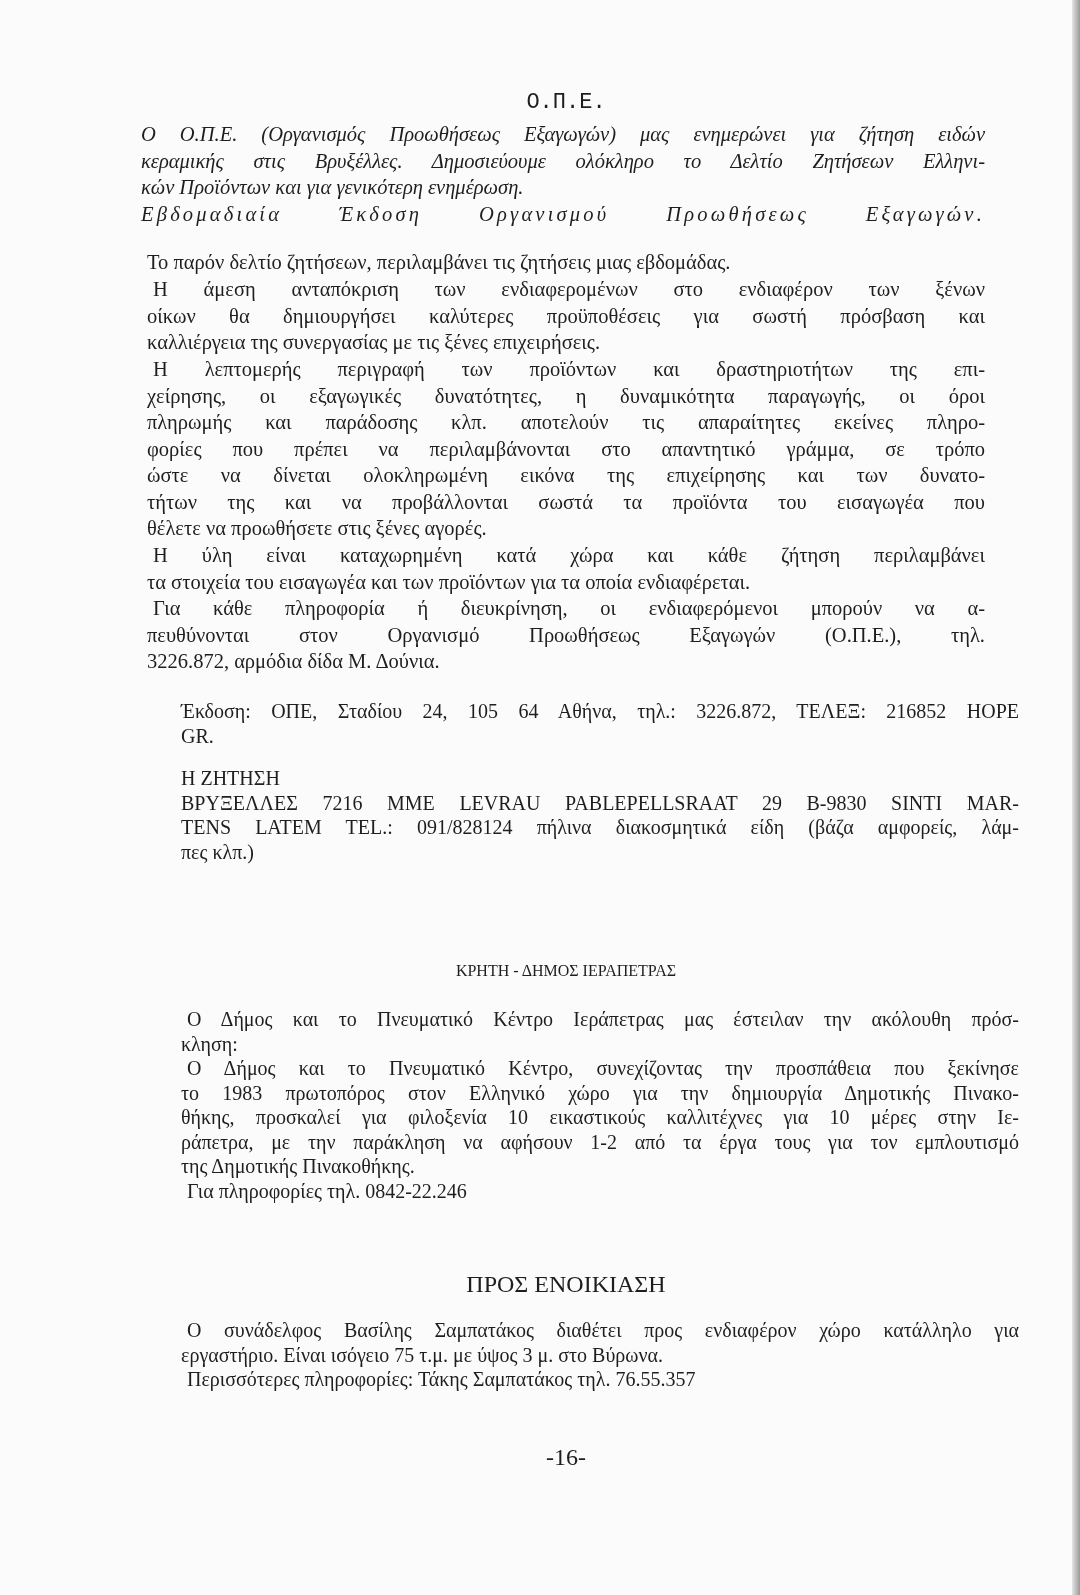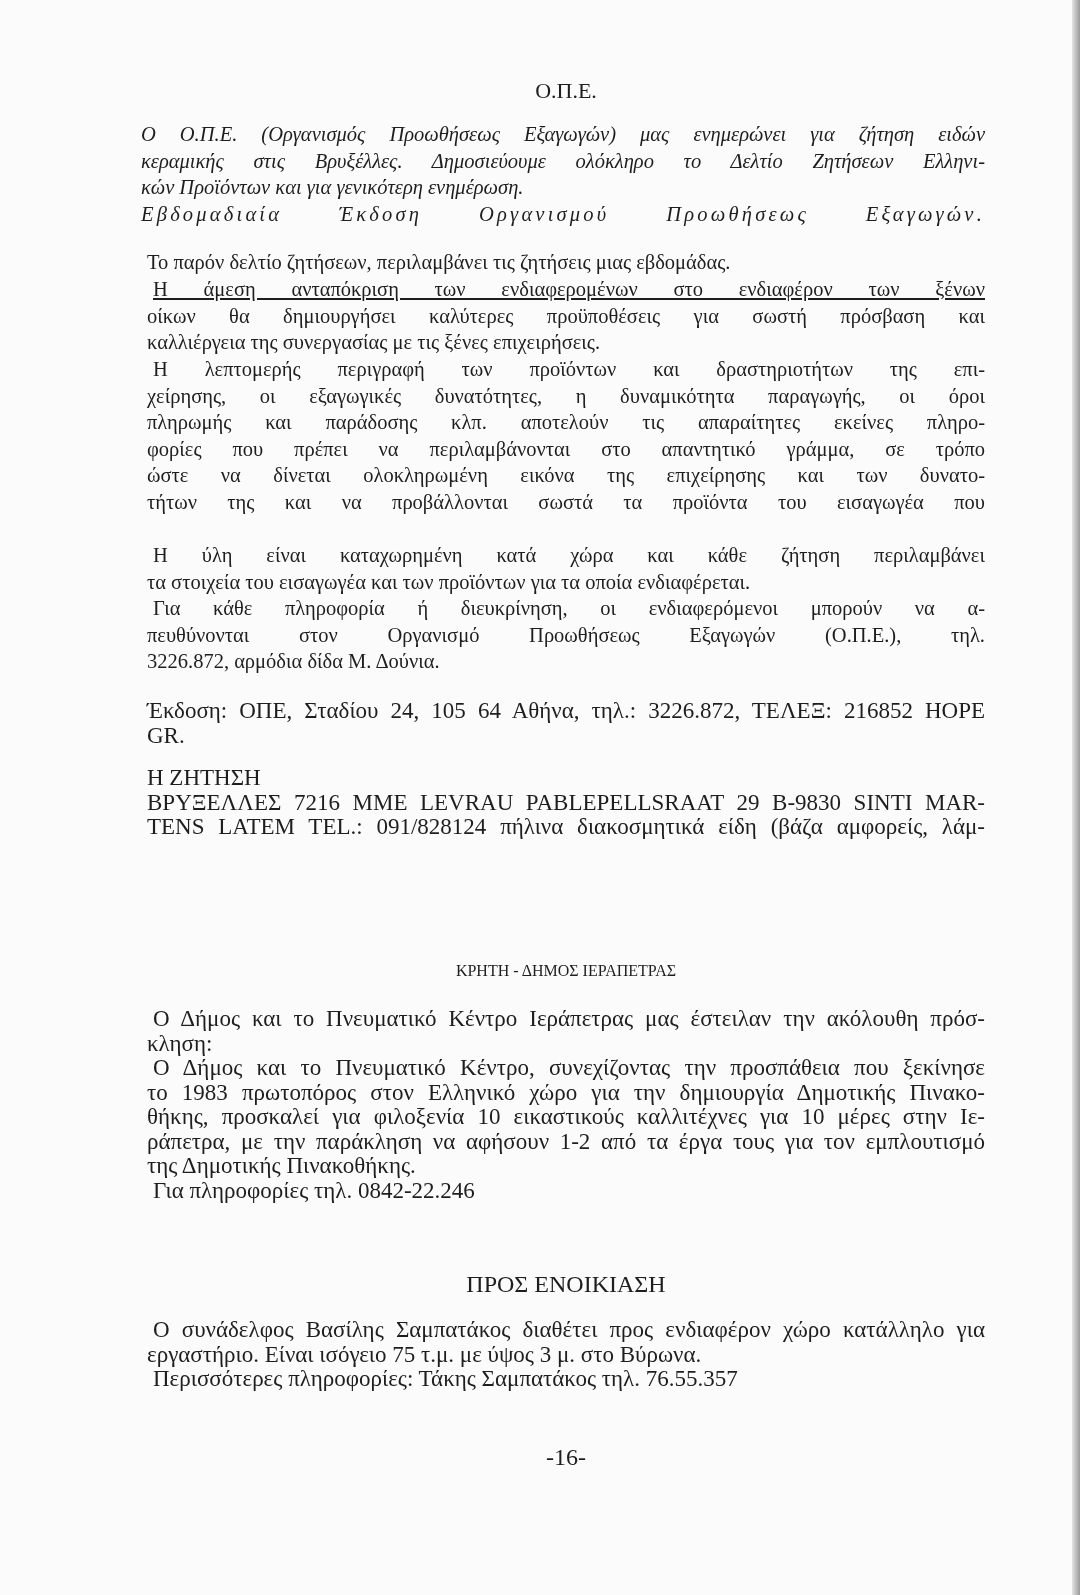--- a/index.html
+++ b/index.html
@@ -19,58 +19,59 @@
     font-size: 22px;
   }
   .p {
     position: absolute; left: 0; width: 838px;
     font-size: 20.5px; line-height: 26.5px; text-align: justify;
   }
   .p .line { display: block; white-space: nowrap; text-align-last: justify; }
   .p .line.last { text-align-last: left; }
   .italic { font-style: italic; }
   .spaced { letter-spacing: 3.2px; }
-  .small { font-size: 23px; line-height: 24.5px; }
+  .small { font-size: 20px; line-height: 24.5px; margin-left: 34px; }
   .pagenum {
     position: absolute; left: 0; width: 838px; text-align: center; font-size: 24px;
   }
 </style>
 </head>
 <body>
 
 <div class="edge"></div>
 
 <div class="page">
 
-  <div class="title" style="top:78px;">Ο.Π.Ε.</div>
+  <div class="title" style="top:90px;font-family:Liberation Mono, monospace;">Ο.Π.Ε.</div>
 
   <div class="p italic" style="top:121px; left:-6px; width:844px;">
     <span class="line">Ο Ο.Π.Ε. (Οργανισμός Προωθήσεως Εξαγωγών) μας ενημερώνει για ζήτηση ειδών</span>
     <span class="line">κεραμικής στις Βρυξέλλες. Δημοσιεύουμε ολόκληρο το Δελτίο Ζητήσεων Ελληνι-</span>
     <span class="line last">κών Προϊόντων και για γενικότερη ενημέρωση.</span>
     <span class="line spaced">Εβδομαδιαία Έκδοση Οργανισμού Προωθήσεως Εξαγωγών.</span>
   </div>
 
   <div class="p" style="top:249px;">
     <span class="line last" style="padding-left:0;">Το παρόν δελτίο ζητήσεων, περιλαμβάνει τις ζητήσεις μιας εβδομάδας.</span>
   </div>
 
   <div class="p" style="top:276px;">
-    <span class="line" style="padding-left:6px;text-decoration:underline;">Η άμεση ανταπόκριση των ενδιαφερομένων στο ενδιαφέρον των ξένων</span>
+    <span class="line" style="padding-left:6px;">Η άμεση ανταπόκριση των ενδιαφερομένων στο ενδιαφέρον των ξένων</span>
     <span class="line">οίκων θα δημιουργήσει καλύτερες προϋποθέσεις για σωστή πρόσβαση και</span>
     <span class="line last">καλλιέργεια της συνεργασίας με τις ξένες επιχειρήσεις.</span>
   </div>
 
   <div class="p" style="top:356px;">
     <span class="line" style="padding-left:6px;">Η λεπτομερής περιγραφή των προϊόντων και δραστηριοτήτων της επι-</span>
     <span class="line">χείρησης, οι εξαγωγικές δυνατότητες, η δυναμικότητα παραγωγής, οι όροι</span>
     <span class="line">πληρωμής και παράδοσης κλπ. αποτελούν τις απαραίτητες εκείνες πληρο-</span>
     <span class="line">φορίες που πρέπει να περιλαμβάνονται στο απαντητικό γράμμα, σε τρόπο</span>
     <span class="line">ώστε να δίνεται ολοκληρωμένη εικόνα της επιχείρησης και των δυνατο-</span>
     <span class="line">τήτων της και να προβάλλονται σωστά τα προϊόντα του εισαγωγέα που</span>
+    <span class="line last">θέλετε να προωθήσετε στις ξένες αγορές.</span>
   </div>
 
   <div class="p" style="top:542px;">
     <span class="line" style="padding-left:6px;">Η ύλη είναι καταχωρημένη κατά χώρα και κάθε ζήτηση περιλαμβάνει</span>
     <span class="line last">τα στοιχεία του εισαγωγέα και των προϊόντων για τα οποία ενδιαφέρεται.</span>
   </div>
 
   <div class="p" style="top:595px;">
     <span class="line" style="padding-left:6px;">Για κάθε πληροφορία ή διευκρίνηση, οι ενδιαφερόμενοι μπορούν να α-</span>
     <span class="line">πευθύνονται στον Οργανισμό Προωθήσεως Εξαγωγών (Ο.Π.Ε.), τηλ.</span>
@@ -79,20 +80,21 @@
 
   <div class="p small" style="top:699px;">
     <span class="line">Έκδοση: ΟΠΕ, Σταδίου 24, 105 64 Αθήνα, τηλ.: 3226.872, ΤΕΛΕΞ: 216852 HOPE</span>
     <span class="line last">GR.</span>
   </div>
 
   <div class="p small" style="top:766px;">
     <span class="line last">Η ΖΗΤΗΣΗ</span>
     <span class="line">ΒΡΥΞΕΛΛΕΣ 7216 MME LEVRAU PABLEPELLSRAAT 29 B-9830 SINTI MAR-</span>
     <span class="line">TENS LATEM TEL.: 091/828124 πήλινα διακοσμητικά είδη (βάζα αμφορείς, λάμ-</span>
+    <span class="line last">πες κλπ.)</span>
   </div>
 
   <div class="title" style="top:962px; font-size:16px;">ΚΡΗΤΗ - ΔΗΜΟΣ ΙΕΡΑΠΕΤΡΑΣ</div>
 
   <div class="p small" style="top:1007px;">
     <span class="line" style="padding-left:6px;">Ο Δήμος και το Πνευματικό Κέντρο Ιεράπετρας μας έστειλαν την ακόλουθη πρόσ-</span>
     <span class="line last">κληση:</span>
   </div>
 
   <div class="p small" style="top:1056px;">

